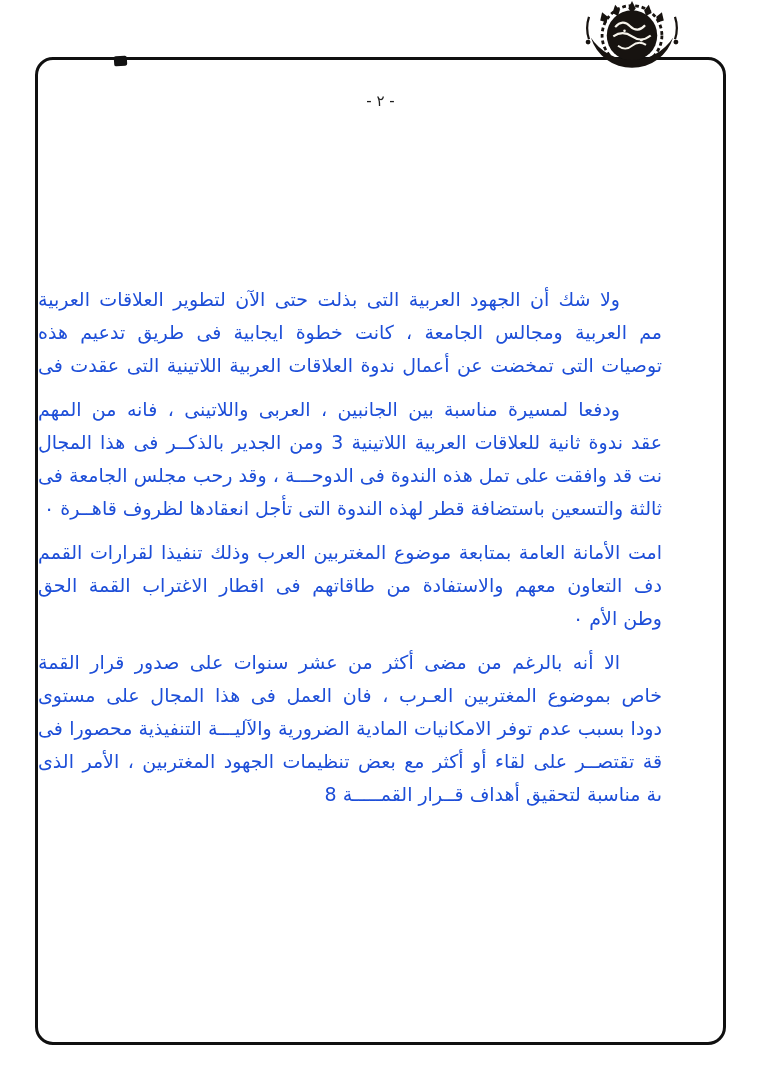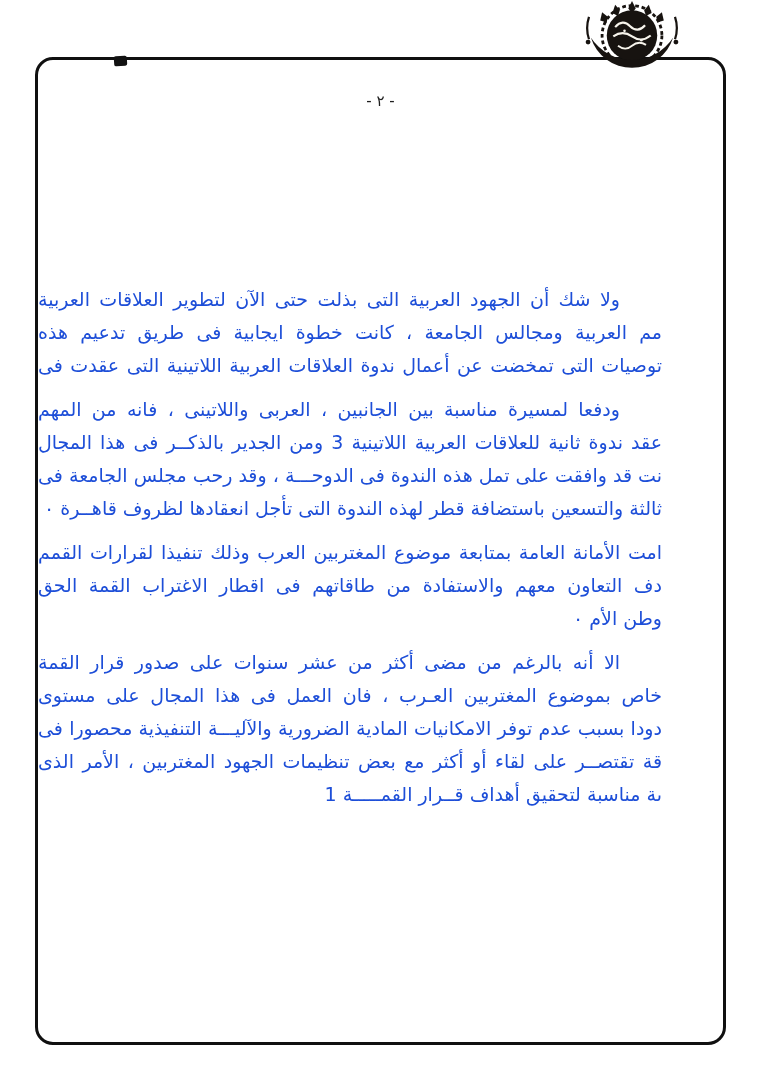--- a/index.html
+++ b/index.html
@@ -122,17 +122,17 @@
       <div class="line">امت الأمانة العامة بمتابعة موضوع المغتربين العرب وذلك تنفيذا لقرارات القمم العربية ومجالس الجامعـــة</div>
       <div class="line">دف التعاون معهم والاستفادة من طاقاتهم فى اقطار الاغتراب القمة الحق العــربى وتعزيز علاقاتهـــــــم</div>
       <div class="line short">وطن الأم ۰</div>
     </div>
 
     <div class="para">
       <div class="line indent">الا أنه بالرغم من مضى أكثر من عشر سنوات على صدور قرار القمة العربية العاشرة (نوفمبـــر ١٩٧٩)</div>
       <div class="line">خاص بموضوع المغتربين العـرب ،  فان العمل فى هذا المجال على مستوى الأمانة العامة للجامعة ظـــــل</div>
       <div class="line">دودا بسبب عدم توفر الامكانيات المادية الضرورية  والآليـــة التنفيذية محصورا فى نطاق برامج وموازنـــــات</div>
       <div class="line">قة تقتصــر على لقاء أو أكثر مع بعض تنظيمات الجهود المغتربين ،  الأمر الذى لـــم يمكن من قيـــام</div>
-      <div class="line short">ىة مناسبة لتحقيق أهداف قــرار القمـــــة 1</div>
+      <div class="line short">ىة مناسبة لتحقيق أهداف قــرار القمـــــة 8</div>
     </div>
 
   </div>
 </div>
 
 </body></html>

